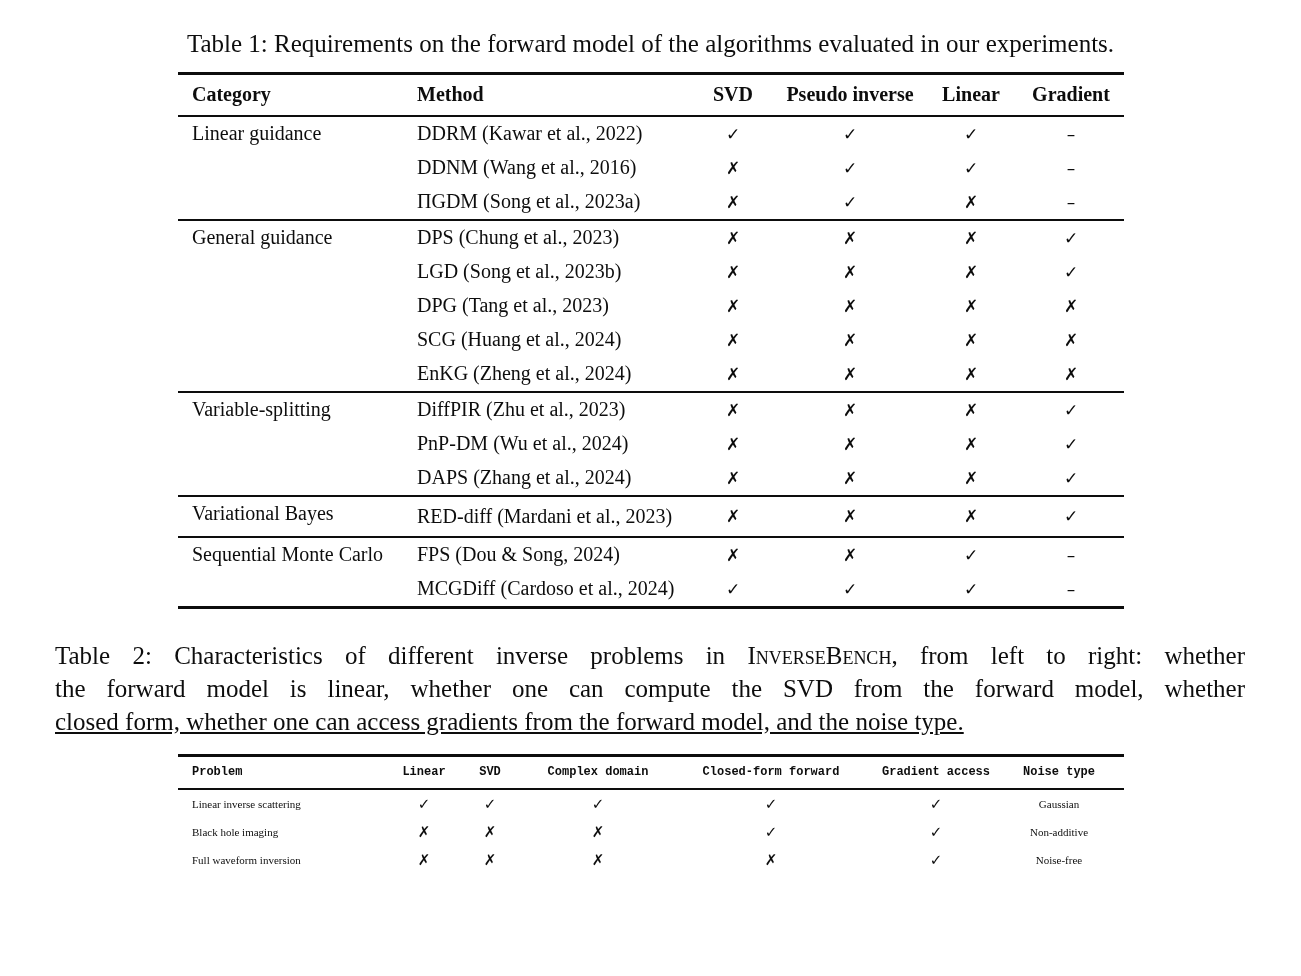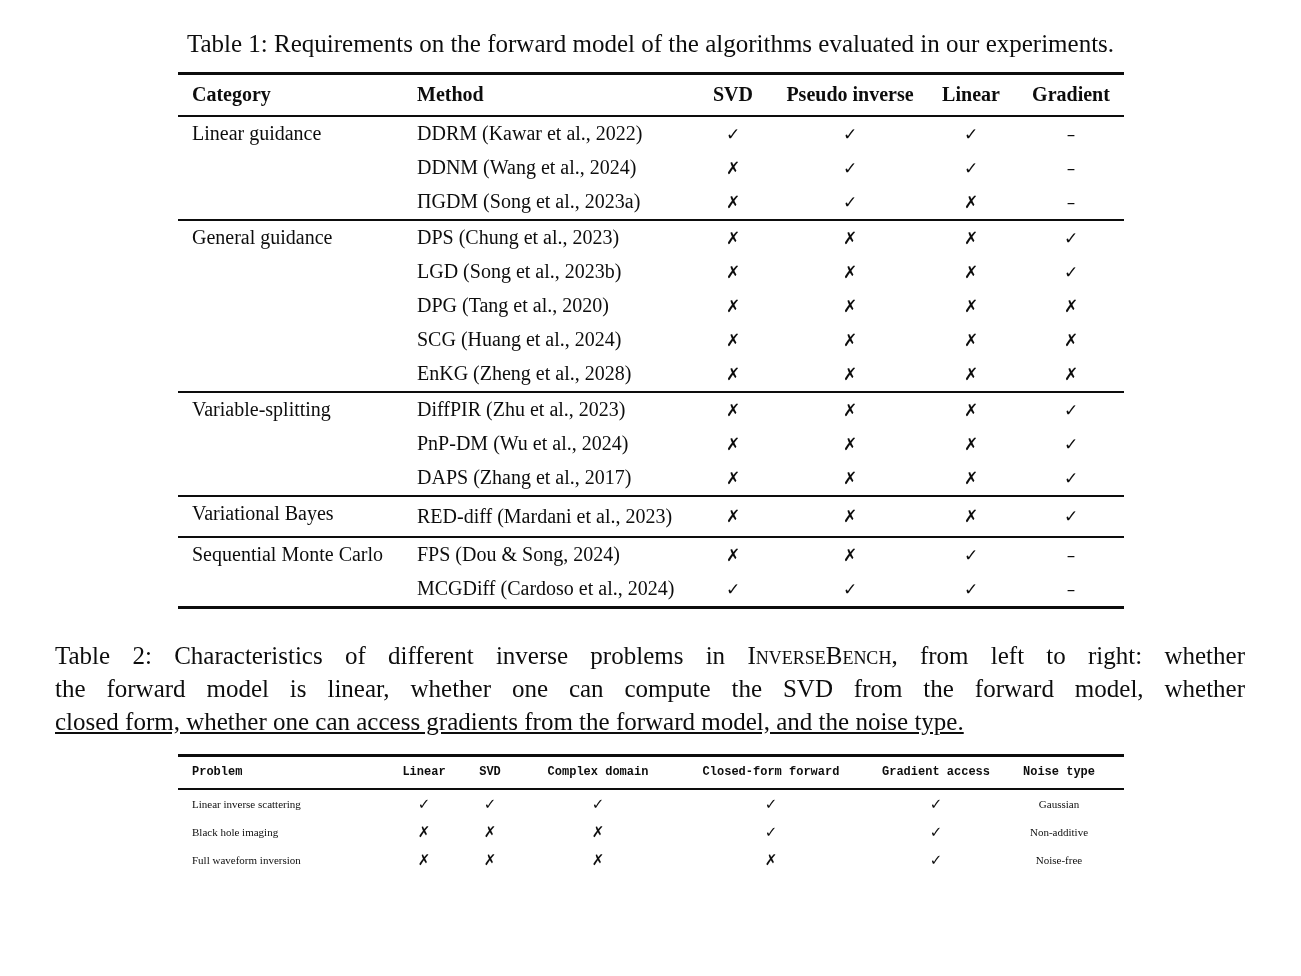--- a/index.html
+++ b/index.html
@@ -101,21 +101,21 @@
   <tbody>
         <tr>
           <td class="cat" rowspan="3">Linear guidance</td>
           <td class="method">DDRM (Kawar et al., 2022)</td>
           <td class="mk">✓</td>
           <td class="mk">✓</td>
           <td class="mk">✓</td>
           <td class="mk">–</td>
         </tr>
         <tr>
-          <td class="method">DDNM (Wang et al., 2024)</td>
+          <td class="method">DDNM (Wang et al., 2016)</td>
           <td class="mk">✗</td>
           <td class="mk">✓</td>
           <td class="mk">✓</td>
           <td class="mk">–</td>
         </tr>
         <tr>
           <td class="method">ΠGDM (Song et al., 2023a)</td>
           <td class="mk">✗</td>
           <td class="mk">✓</td>
           <td class="mk">✗</td>
@@ -132,35 +132,35 @@
           <td class="mk">✓</td>
         </tr>
         <tr>
           <td class="method">LGD (Song et al., 2023b)</td>
           <td class="mk">✗</td>
           <td class="mk">✗</td>
           <td class="mk">✗</td>
           <td class="mk">✓</td>
         </tr>
         <tr>
-          <td class="method">DPG (Tang et al., 2020)</td>
+          <td class="method">DPG (Tang et al., 2023)</td>
           <td class="mk">✗</td>
           <td class="mk">✗</td>
           <td class="mk">✗</td>
           <td class="mk">✗</td>
         </tr>
         <tr>
           <td class="method">SCG (Huang et al., 2024)</td>
           <td class="mk">✗</td>
           <td class="mk">✗</td>
           <td class="mk">✗</td>
           <td class="mk">✗</td>
         </tr>
         <tr>
-          <td class="method">EnKG (Zheng et al., 2028)</td>
+          <td class="method">EnKG (Zheng et al., 2024)</td>
           <td class="mk">✗</td>
           <td class="mk">✗</td>
           <td class="mk">✗</td>
           <td class="mk">✗</td>
         </tr>
       </tbody>
       <tbody>
         <tr>
           <td class="cat" rowspan="3">Variable-splitting</td>
           <td class="method">DiffPIR (Zhu et al., 2023)</td>
@@ -170,21 +170,21 @@
           <td class="mk">✓</td>
         </tr>
         <tr>
           <td class="method">PnP-DM (Wu et al., 2024)</td>
           <td class="mk">✗</td>
           <td class="mk">✗</td>
           <td class="mk">✗</td>
           <td class="mk">✓</td>
         </tr>
         <tr>
-          <td class="method">DAPS (Zhang et al., 2017)</td>
+          <td class="method">DAPS (Zhang et al., 2024)</td>
           <td class="mk">✗</td>
           <td class="mk">✗</td>
           <td class="mk">✗</td>
           <td class="mk">✓</td>
         </tr>
       </tbody>
       <tbody>
         <tr>
           <td class="cat" rowspan="1">Variational Bayes</td>
           <td class="method">RED-diff (Mardani et al., 2023)</td>

